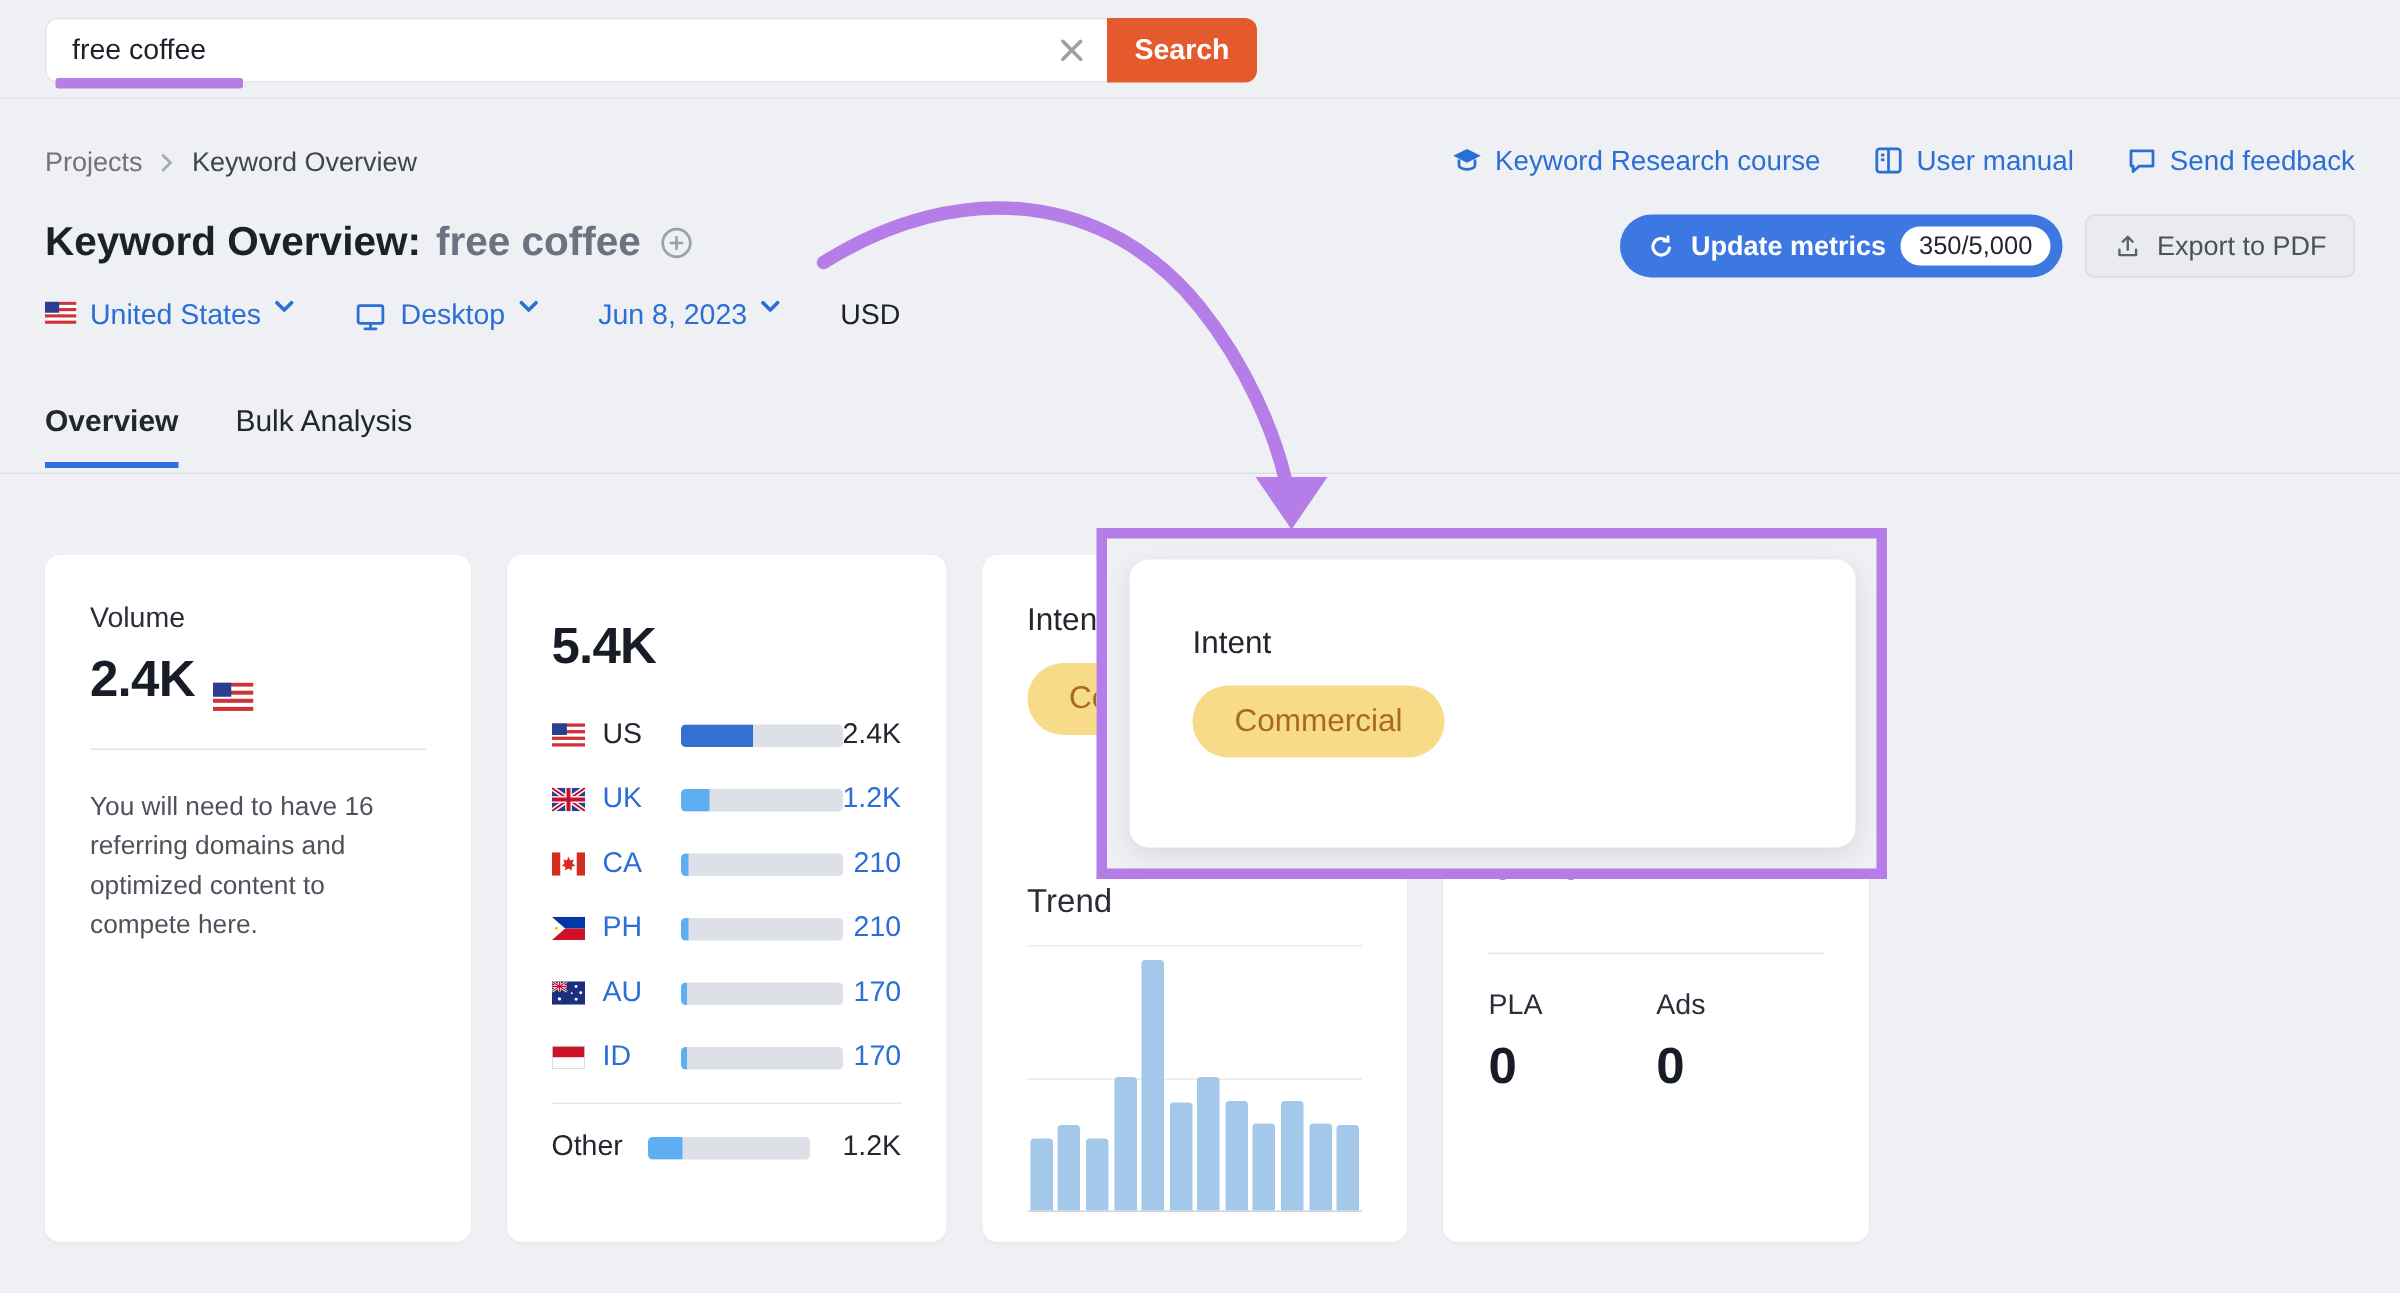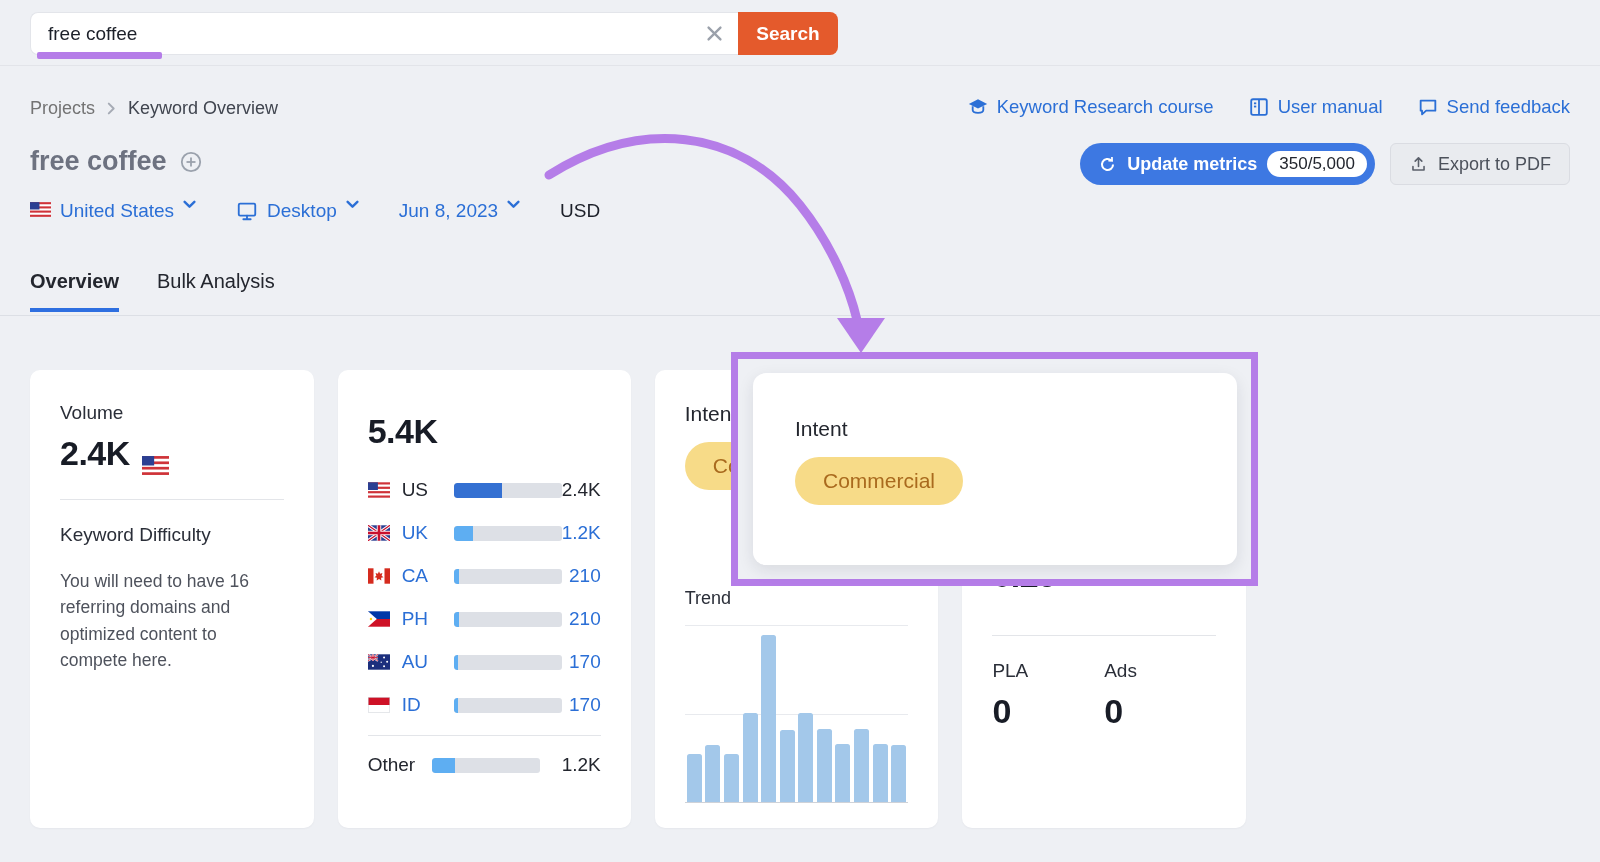--- a/index.html
+++ b/index.html
@@ -96,21 +96,21 @@
   .gv-row.other-row { margin-bottom:0; }
   .gv-row.other-row .gv-code { width:64px; margin-left:0; }
 
   
   .intent-hidden { height:186px; }
   .intent-label { font-size:21px; color:#23262e; }
   .intent-pill {
     display:inline-block; margin-top:16px; background:#f7db88; color:#a96a1e;
     font-size:21px; padding:12px 28px; border-radius:27px;
   }
-  .trend-label { font-size:18px; color:#2a2e38; }
+  .trend-label { font-size:22px; color:#2a2e38; }
   .trend-chart { position:relative; height:178px; margin-top:16px; }
   .trend-grid-top, .trend-grid-mid { position:absolute; left:0; right:0; height:1px; background:#e8eaee; }
   .trend-grid-top { top:0; } .trend-grid-mid { top:50%; }
   .trend-baseline { position:absolute; left:0; right:0; bottom:0; height:1px; background:#cfd2d8; }
   .trend-bars { position:absolute; left:2px; right:2px; bottom:1px; top:0; display:flex; align-items:flex-end; justify-content:space-between; }
   .tbar { width:15px; background:#a3c8ea; border-radius:2.5px 2.5px 0 0; }
 
   
   .pla-ads { display:flex; margin-top:17px; }
   .pla-col { width:50%; }
@@ -175,20 +175,21 @@
   </span>
   <span class="help-link">
     <svg viewBox="0 0 24 24" fill="none" stroke="#2b6fd6" stroke-width="2" stroke-linejoin="round">
       <path d="M4 5h16v11H10l-4.5 4v-4H4z"></path>
     </svg>
     <span>Send feedback</span>
   </span>
 </div>
 
 <div class="title-row">
+  <span class="page-title">Keyword Overview:</span>
   <span class="page-title-kw">free coffee</span>
   <span class="plus-icon">
     <svg viewBox="0 0 24 24" fill="none" stroke="#9aa1ac" stroke-width="1.8">
       <circle cx="12" cy="12" r="9.2"></circle>
         <line x1="12" y1="7.5" x2="12" y2="16.5"></line>
         <line x1="7.5" y1="12" x2="16.5" y2="12"></line>
     </svg>
   </span>
 </div>
 
@@ -265,21 +266,20 @@
             <g fill="#cf3339">
               <rect width="20" height="2"></rect>
               <rect y="4" width="20" height="2"></rect>
               <rect y="8" width="20" height="2"></rect>
               <rect y="12" width="20" height="2"></rect>
             </g>
             <rect width="9" height="7" fill="#2b3f92"></rect>
           </svg></span>
     </div>
     <hr class="divider">
-    <div class="metric-label">Keyword Difficulty</div>
     <div class="kd-note">You will need to have 16 referring domains and optimized content to compete here.</div>
   </div>
 
   <div class="card">
     <div class="metric-value">
         <span>5.4K</span>
       </div>
     <div class="gv-rows">
       <div class="gv-row plain">
         <span class="flag"><svg viewBox="0 0 20 14" width="100%" height="100%">

